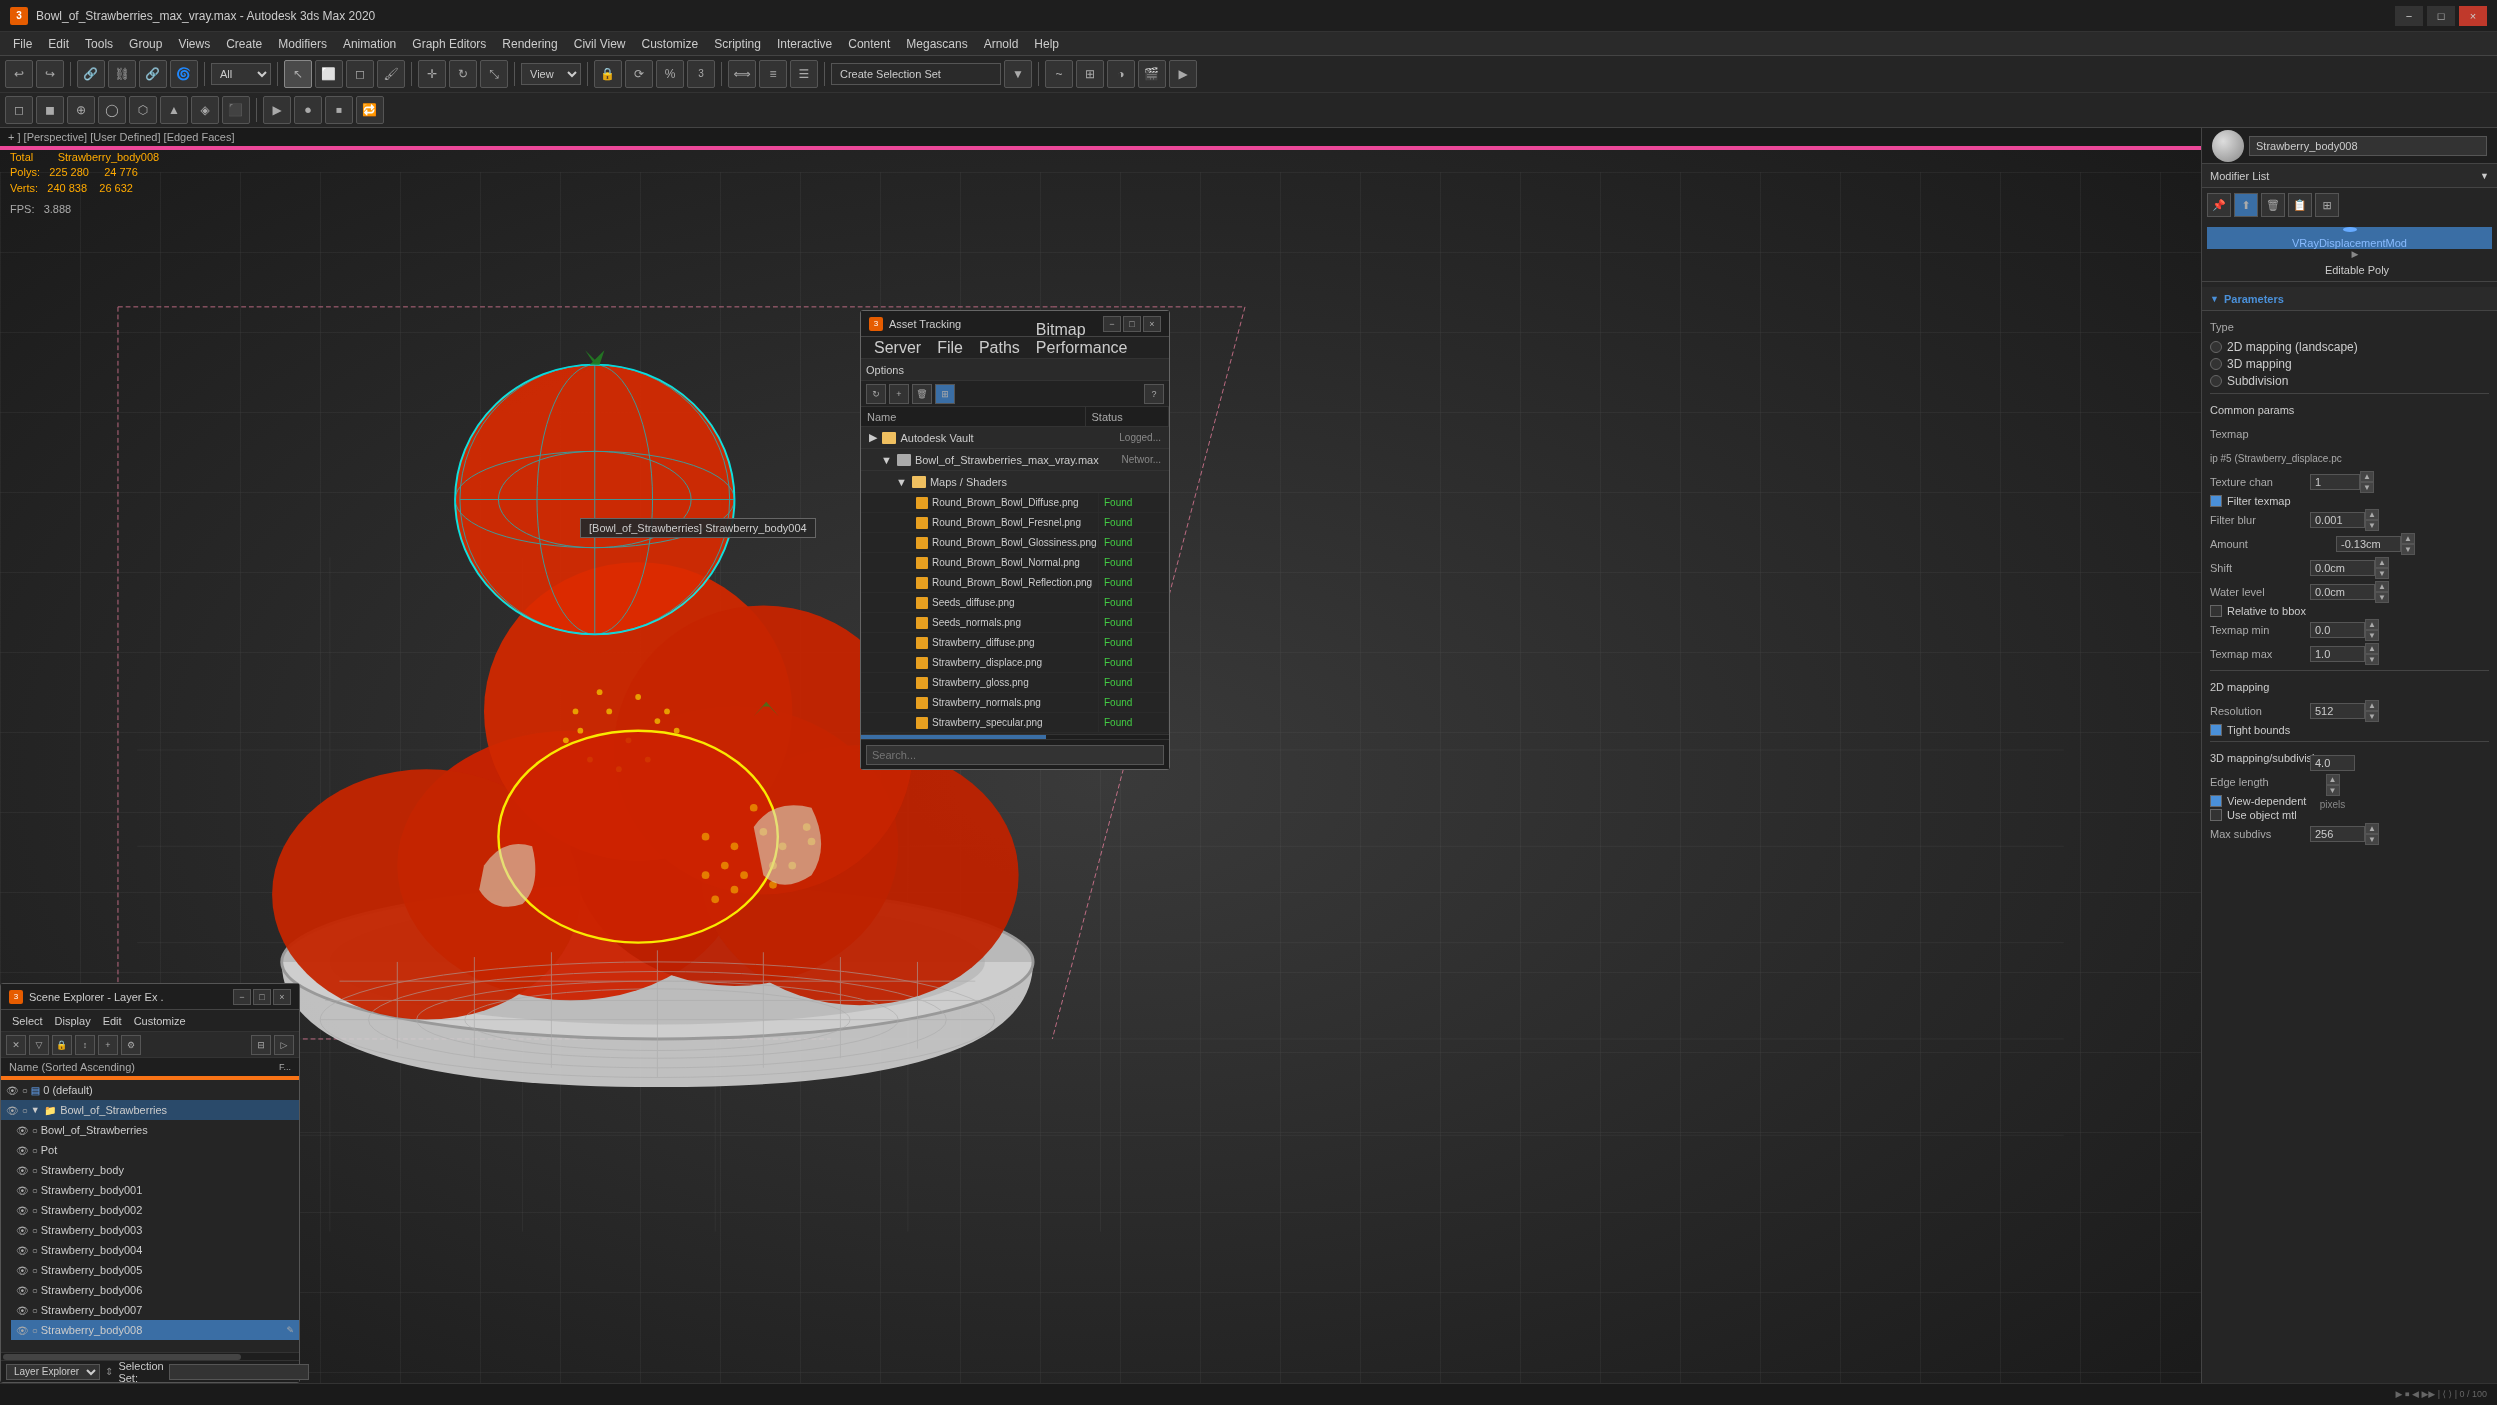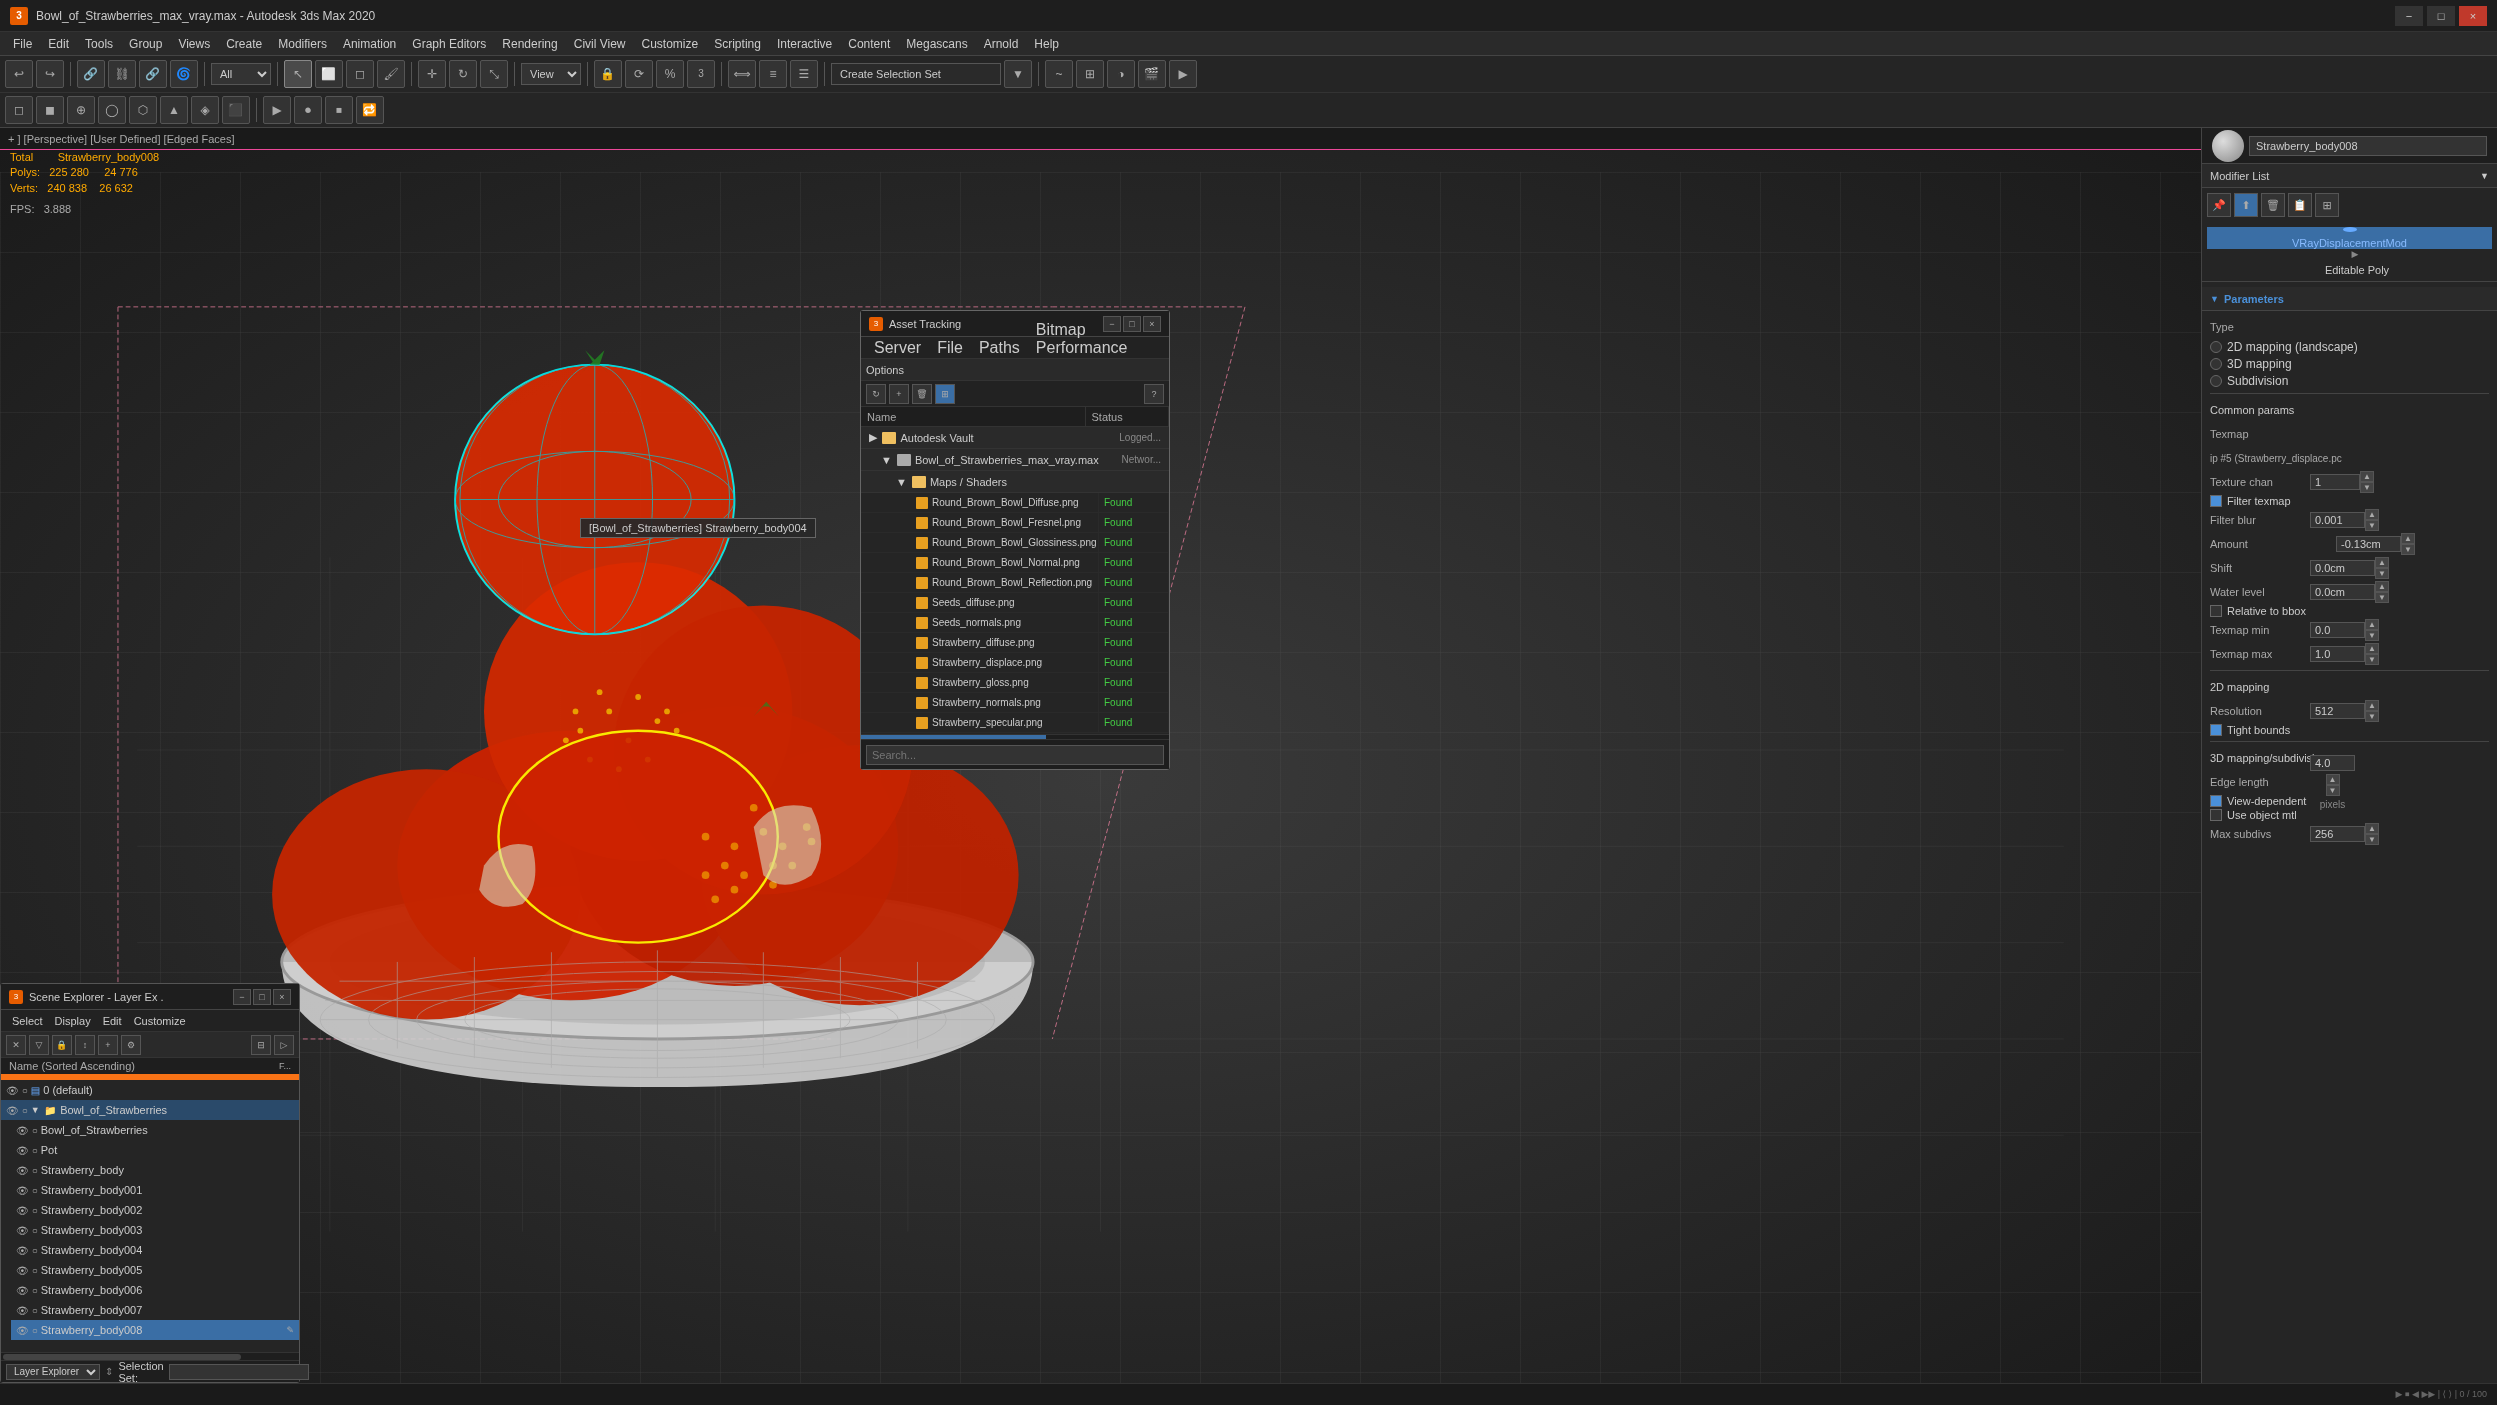--- a/index.html
+++ b/index.html
@@ -138,21 +138,21 @@
     .viewport-header {
       position: absolute;
       top: 0; left: 0; right: 0;
       height: 22px;
       background: #1a1a1a;
       display: flex;
       align-items: center;
       padding: 0 8px;
       font-size: 11px;
       color: #aaa;
-      border-bottom: 1px solid #ec4899;
+      border-bottom: 4px solid #ec4899;
     }
 
     
     .stats-overlay {
       position: absolute;
       top: 22px;
       left: 10px;
       font-size: 11px;
       color: #ffaa00;
       line-height: 1.4;
@@ -433,21 +433,21 @@
       border: 1px solid #555;
       display: flex; align-items: center; justify-content: center;
       cursor: pointer; font-size: 9px; color: #aaa;
     }
     .se-list-header {
       height: 22px;
       background: #1e1e1e;
       display: flex;
       align-items: center;
       padding: 0 8px;
-      border-bottom: 6px solid #f97316;
+      border-bottom: 4px solid #f97316;
       font-size: 11px;
       color: #aaaaaa;
     }
     .se-list {
       flex: 1;
       overflow-y: auto;
       background: #252525;
     }
     .se-item {
       display: flex;

